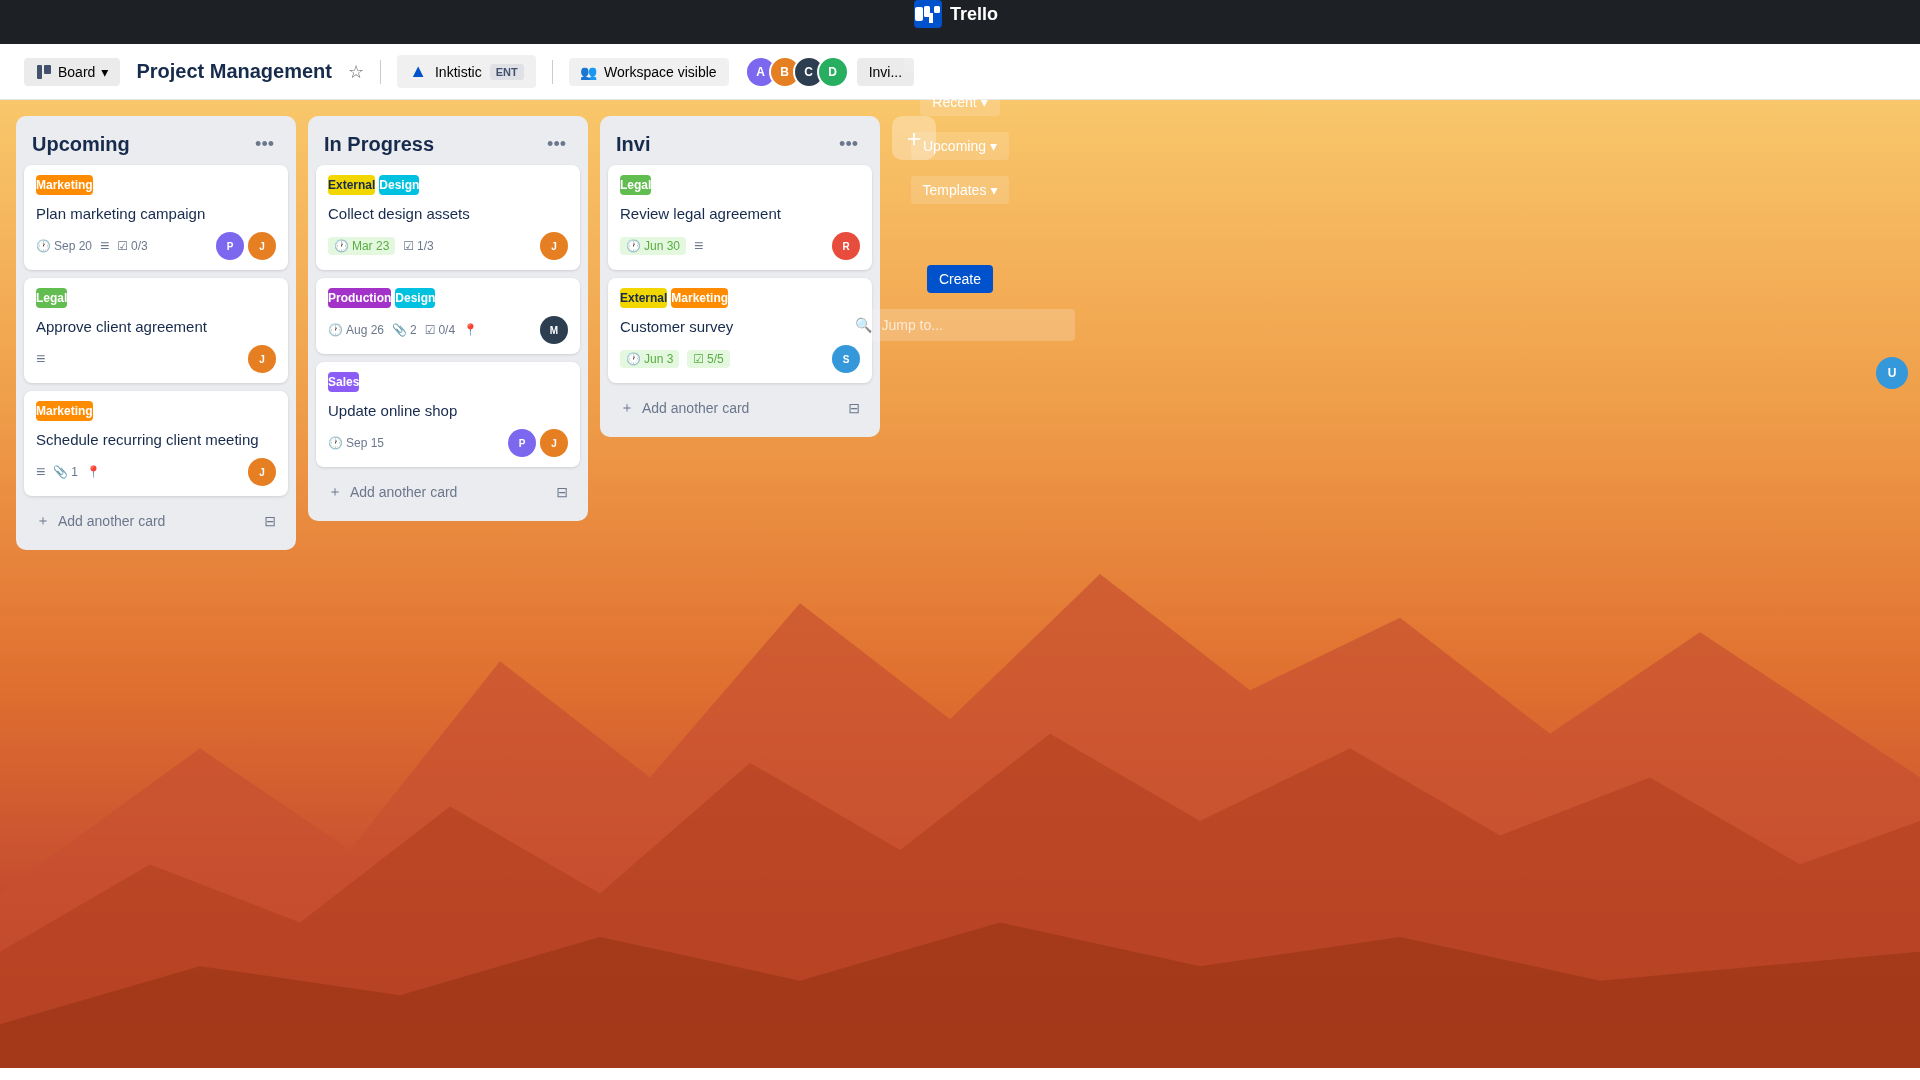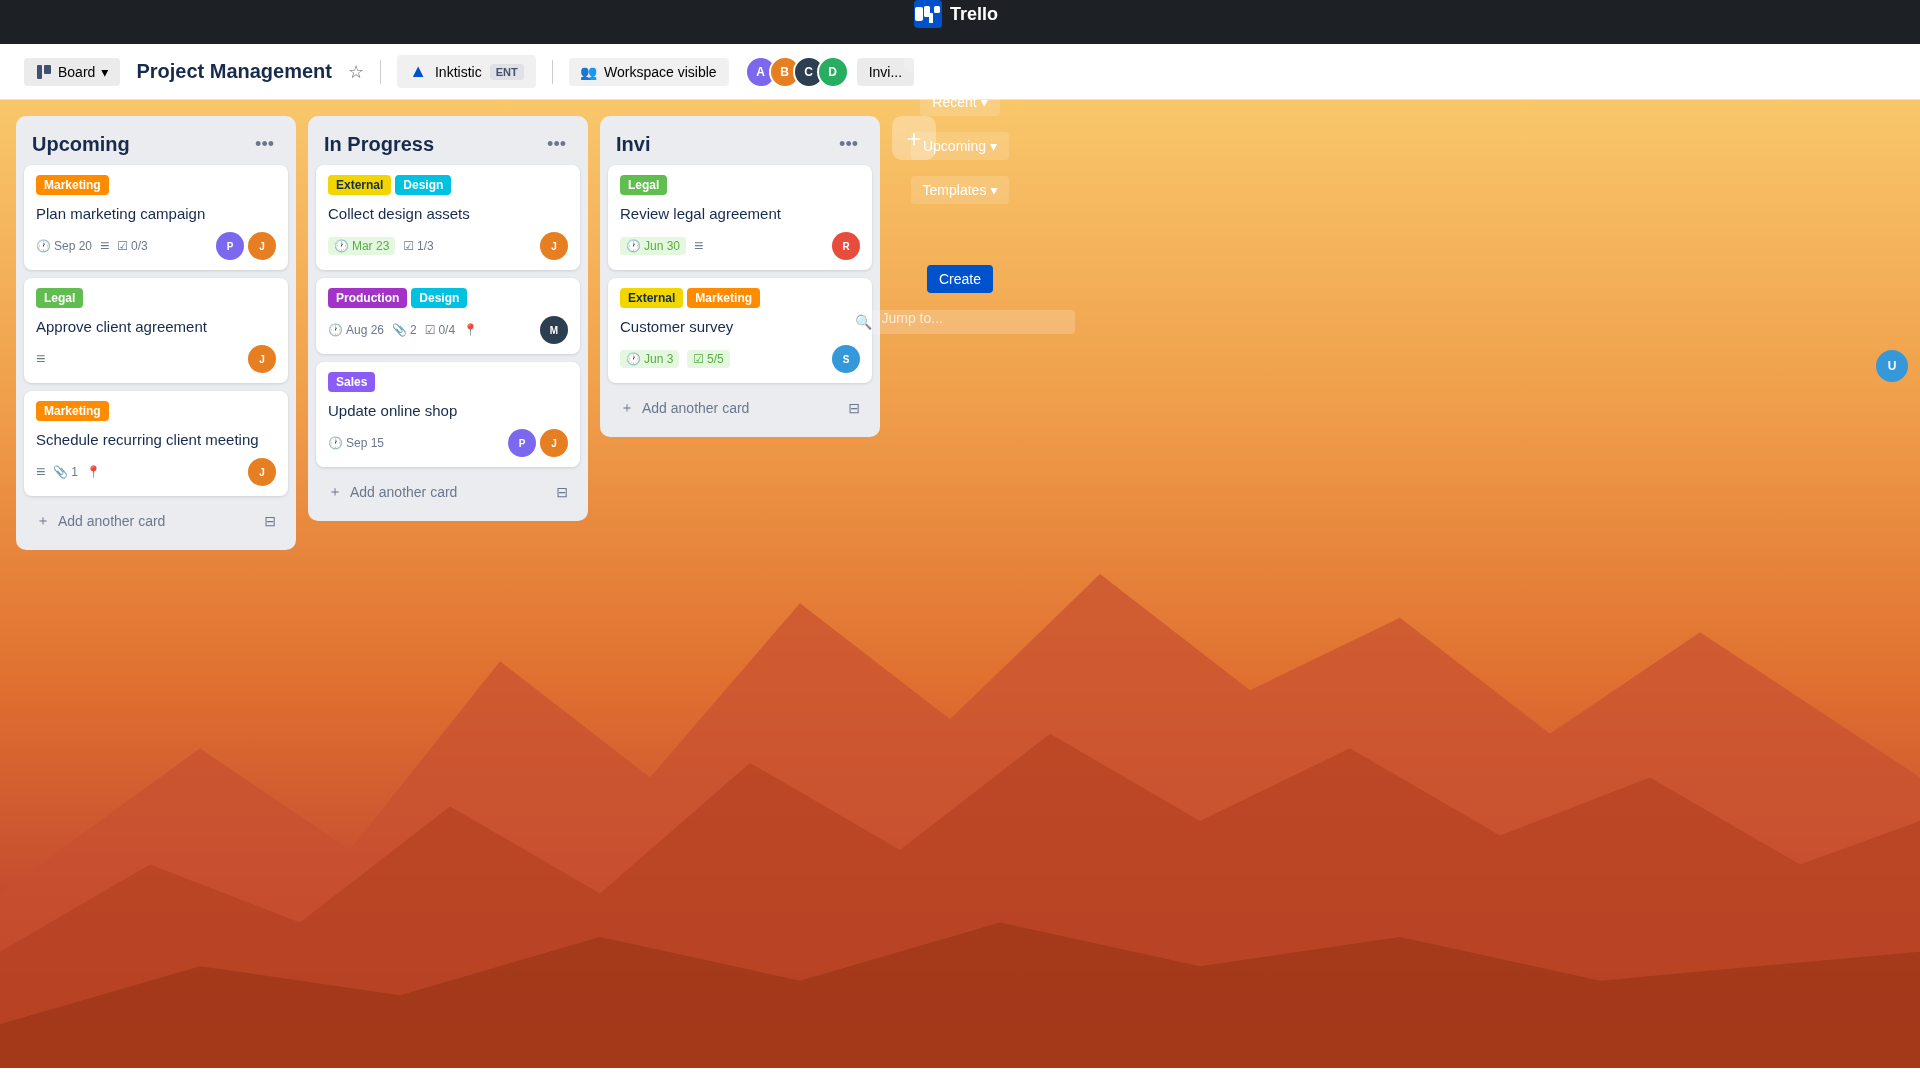--- a/index.html
+++ b/index.html
@@ -27,21 +27,21 @@
       content: ''; display: block; width: 8px; height: 14px; background: white; border-radius: 2px; position: relative;
       box-shadow: 12px 4px 0 -2px white;
     }
     .nav-btn {
       background: rgba(255,255,255,0.15); color: #fff; border: none; border-radius: 4px; padding: 6px 12px; font-size: 14px; cursor: pointer; display: flex; align-items: center; gap: 4px;
     }
     .search-bar {
       flex: 1; max-width: 600px; margin: 0 auto; position: relative;
     }
     .search-bar input {
-      width: 100%; background: rgba(255,255,255,0.2); border: none; border-radius: 4px; padding: 0 12px 8px 36px; color: #fde047; font-size: 14px; outline: none;
+      width: 100%; background: rgba(255,255,255,0.2); border: none; border-radius: 4px; padding: 8px 12px 8px 36px; color: #fde047; font-size: 14px; outline: none;
     }
     .search-bar input::placeholder { color: rgba(255,255,255,0.7); }
     .search-bar .search-icon-pos {
       position: absolute; left: 10px; top: 50%; transform: translateY(-50%); color: rgba(255,255,255,0.7); font-size: 14px;
     }
     .nav-right { margin-left: auto; display: flex; align-items: center; gap: 8px; }
     .avatar-sm { width: 32px; height: 32px; border-radius: 50%; background: #ccc; overflow: hidden; display: flex; align-items: center; justify-content: center; font-size: 12px; font-weight: 700; }
 
     
     .board-header {
@@ -116,21 +116,21 @@
     .card {
       background: #fff;
       border-radius: 8px;
       padding: 10px 12px;
       margin-bottom: 8px;
       box-shadow: 0 1px 3px rgba(0,0,0,0.12);
       cursor: pointer;
     }
     .card-labels { display: flex; gap: 4px; flex-wrap: wrap; margin-bottom: 8px; }
     .label {
-      border-radius: 4px; padding: 3px 8px; font-size: 12px; font-weight: 700; color: #fff;
+      border-radius: 4px; padding: 3px 0; font-size: 12px; font-weight: 700; color: #fff;
     }
 
     .card-title { font-size: 15px; color: #172b4d; line-height: 1.4; margin-bottom: 8px; font-weight: 400; }
 
     .card-meta { display: flex; align-items: center; gap: 8px; flex-wrap: wrap; }
     .meta-item { display: flex; align-items: center; gap: 3px; font-size: 12px; color: #6b778c; }
     .meta-item.green { color: #5aac44; background: #e4f8df; border-radius: 4px; padding: 2px 6px; }
     .meta-icon { font-size: 12px; }
 
     .card-footer { display: flex; align-items: center; justify-content: space-between; margin-top: 8px; }

